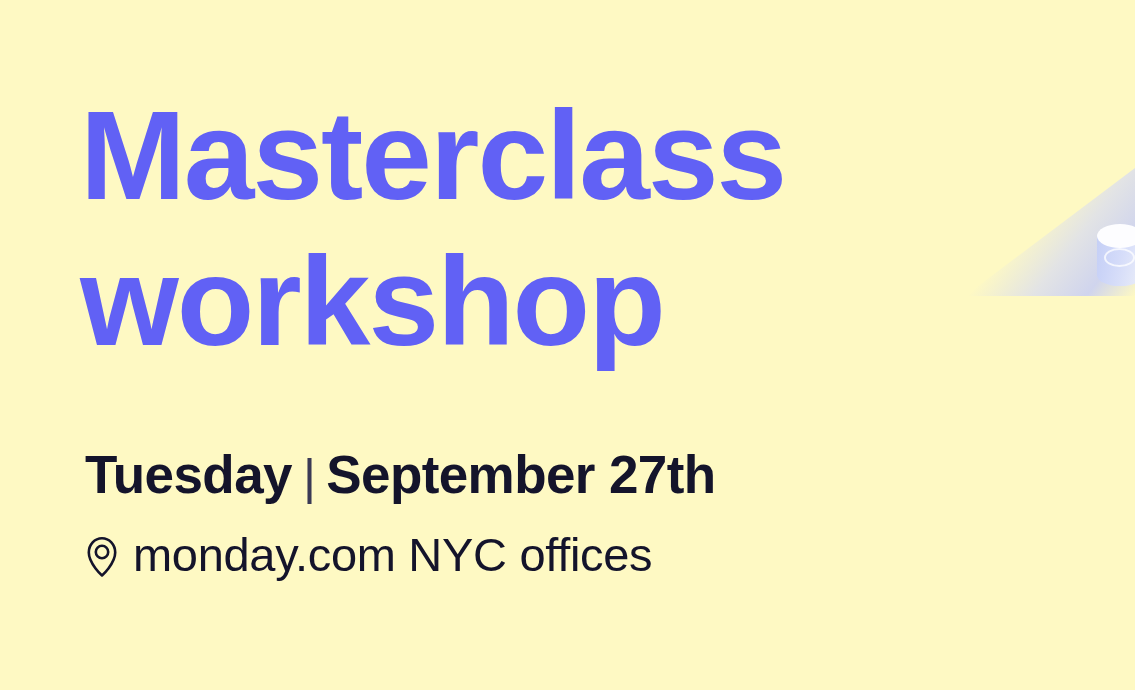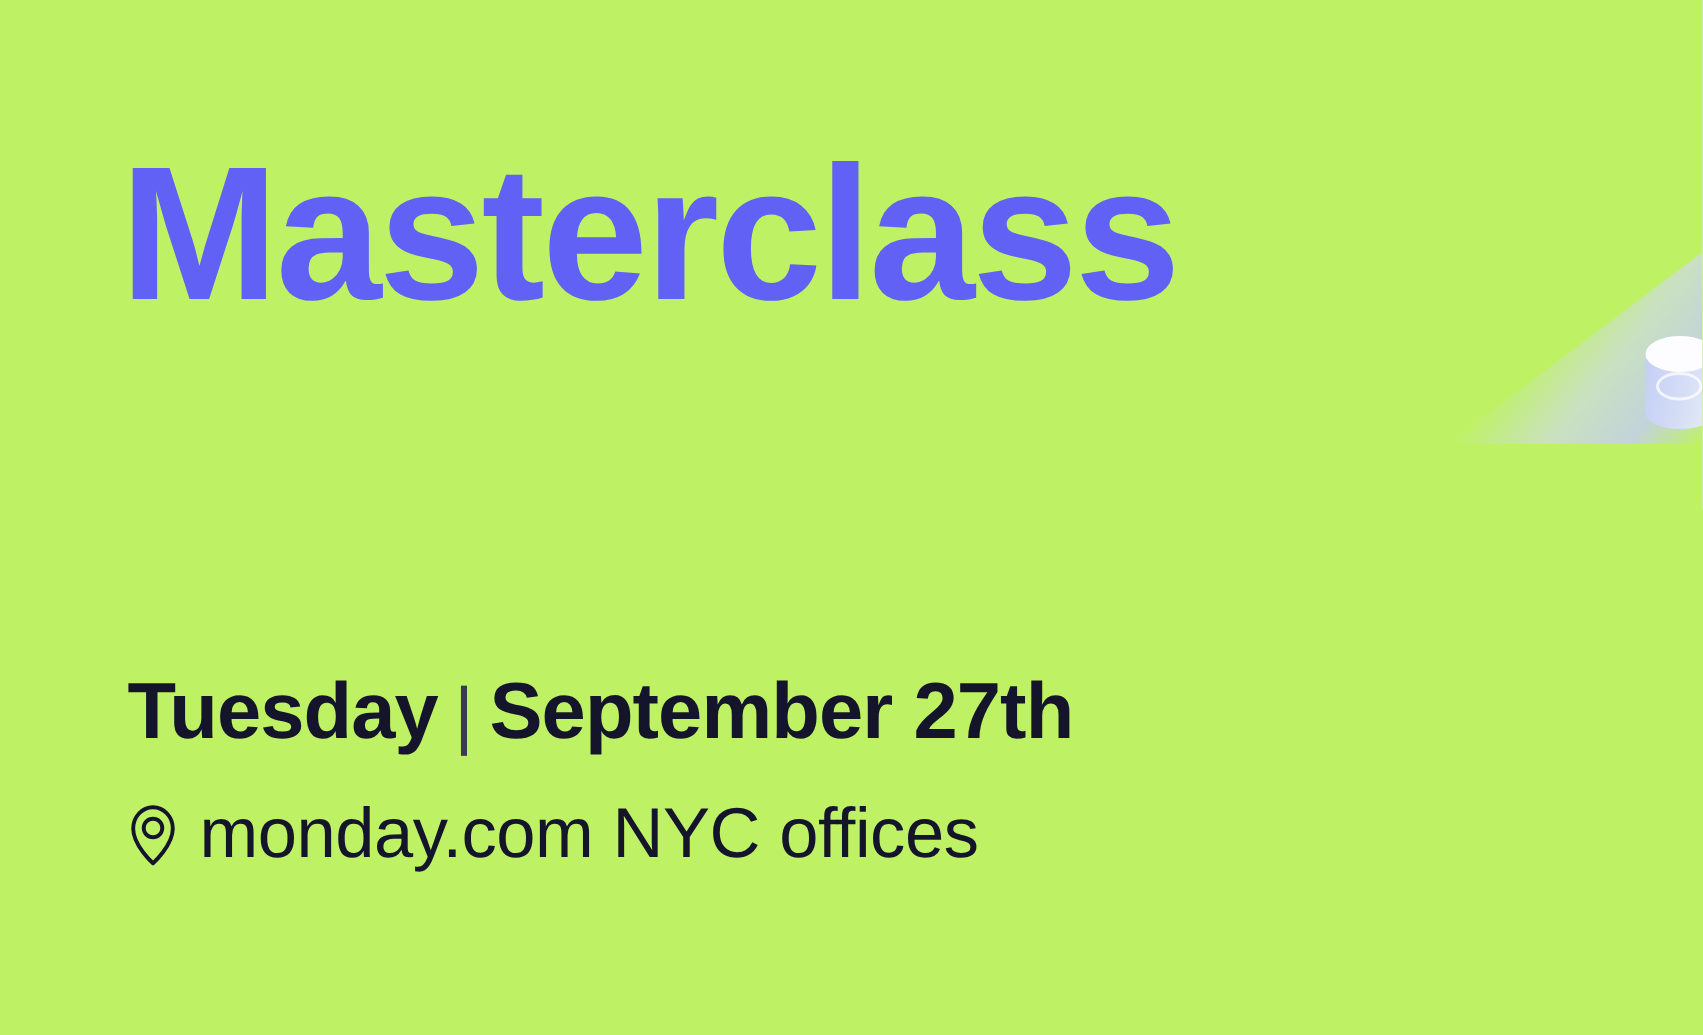--- a/index.html
+++ b/index.html
@@ -13,21 +13,21 @@
     height: 690px;
     overflow: hidden;
     font-family: "Liberation Sans", sans-serif;
     background: #ECEEFD;
   }
 
   #poster {
     position: relative;
     width: 1135px;
     height: 690px;
-    background: #bef264;
+    background: #fef9c3;
     overflow: hidden;
   }
 
   
   .decor-layer {
     position: absolute;
     top: 0;
     right: 0;
     width: 180px;
     height: 690px;
@@ -190,20 +190,21 @@
       <div class="decor-cylinder-body"></div>
       <div class="decor-cylinder-top"></div>
       <div class="decor-cylinder-ring"></div>
     </div>
   </div>
 
   <div id="content">
 
     <h1 class="headline">
       <span class="headline-line">Masterclass</span>
+      <span class="headline-line">workshop</span>
     </h1>
 
     <div class="date-row">
       <span>Tuesday</span>
       <span class="date-separator">|</span>
       <span>September 27th</span>
     </div>
 
     <div class="location-row">
       <span class="location-pin-icon">

